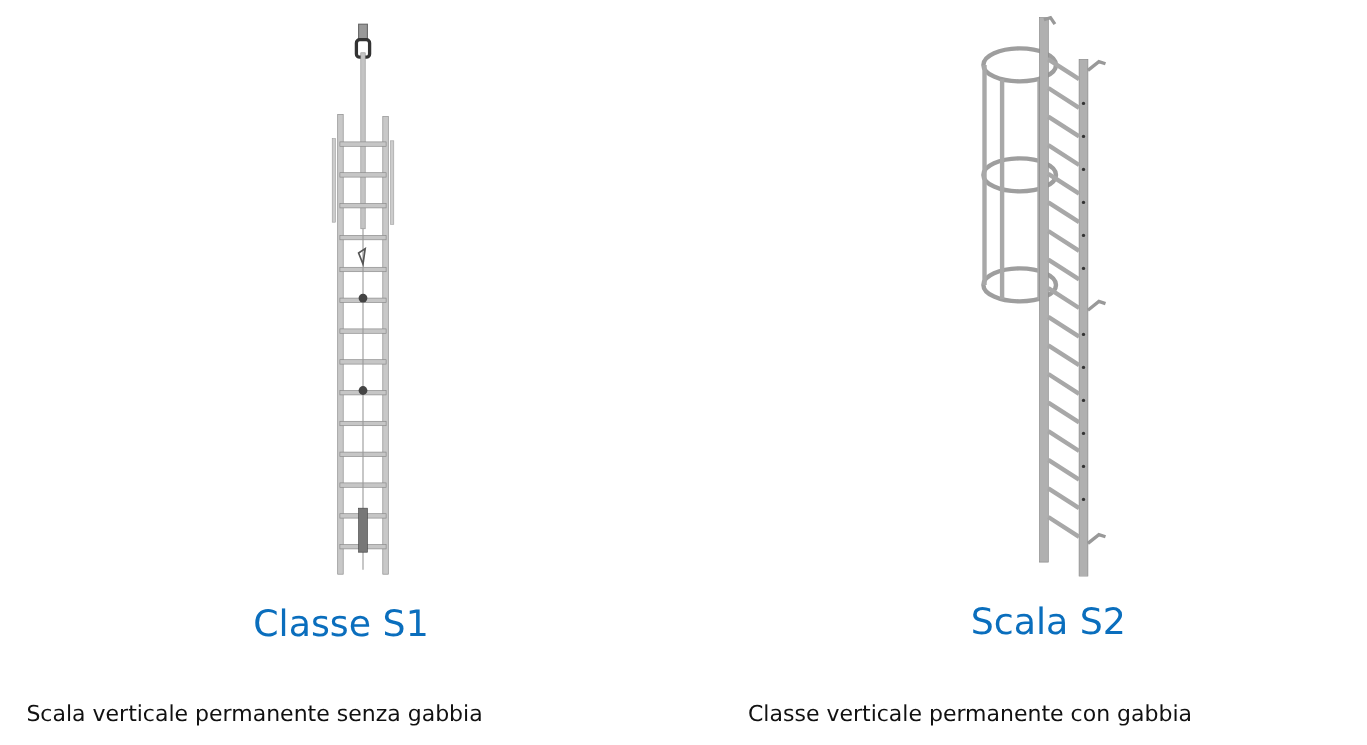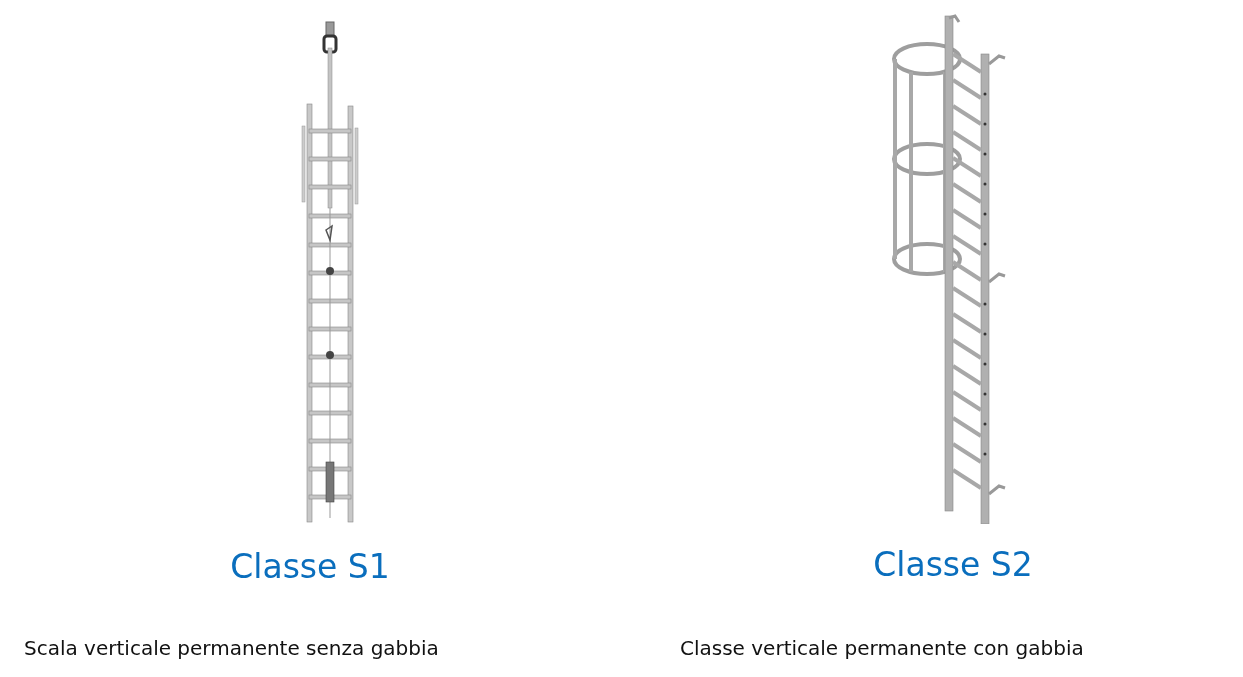--- a/index.html
+++ b/index.html
@@ -106,16 +106,16 @@
         <circle cx="100" cy="320" r="1.5"></circle>
       <circle cx="100" cy="350" r="1.5"></circle>
         <circle cx="100" cy="380" r="1.5"></circle>
       <circle cx="100" cy="410" r="1.5"></circle>
         <circle cx="100" cy="440" r="1.5"></circle>
     </g>
   </svg>
 </div>
 
 <div class="title" style="left:210px;top:547px;width:200px;">Classe S1</div>
-<div class="title" style="left:853px;top:545px;width:200px;">Classe S2</div>
+<div class="title" style="left:853px;top:545px;width:200px;">Scala S2</div>
 
 <div class="caption" style="left:24px;top:636px;">Scala verticale permanente senza gabbia</div>
 <div class="caption" style="left:680px;top:636px;">Classe verticale permanente con gabbia</div>
 
 </body></html>

